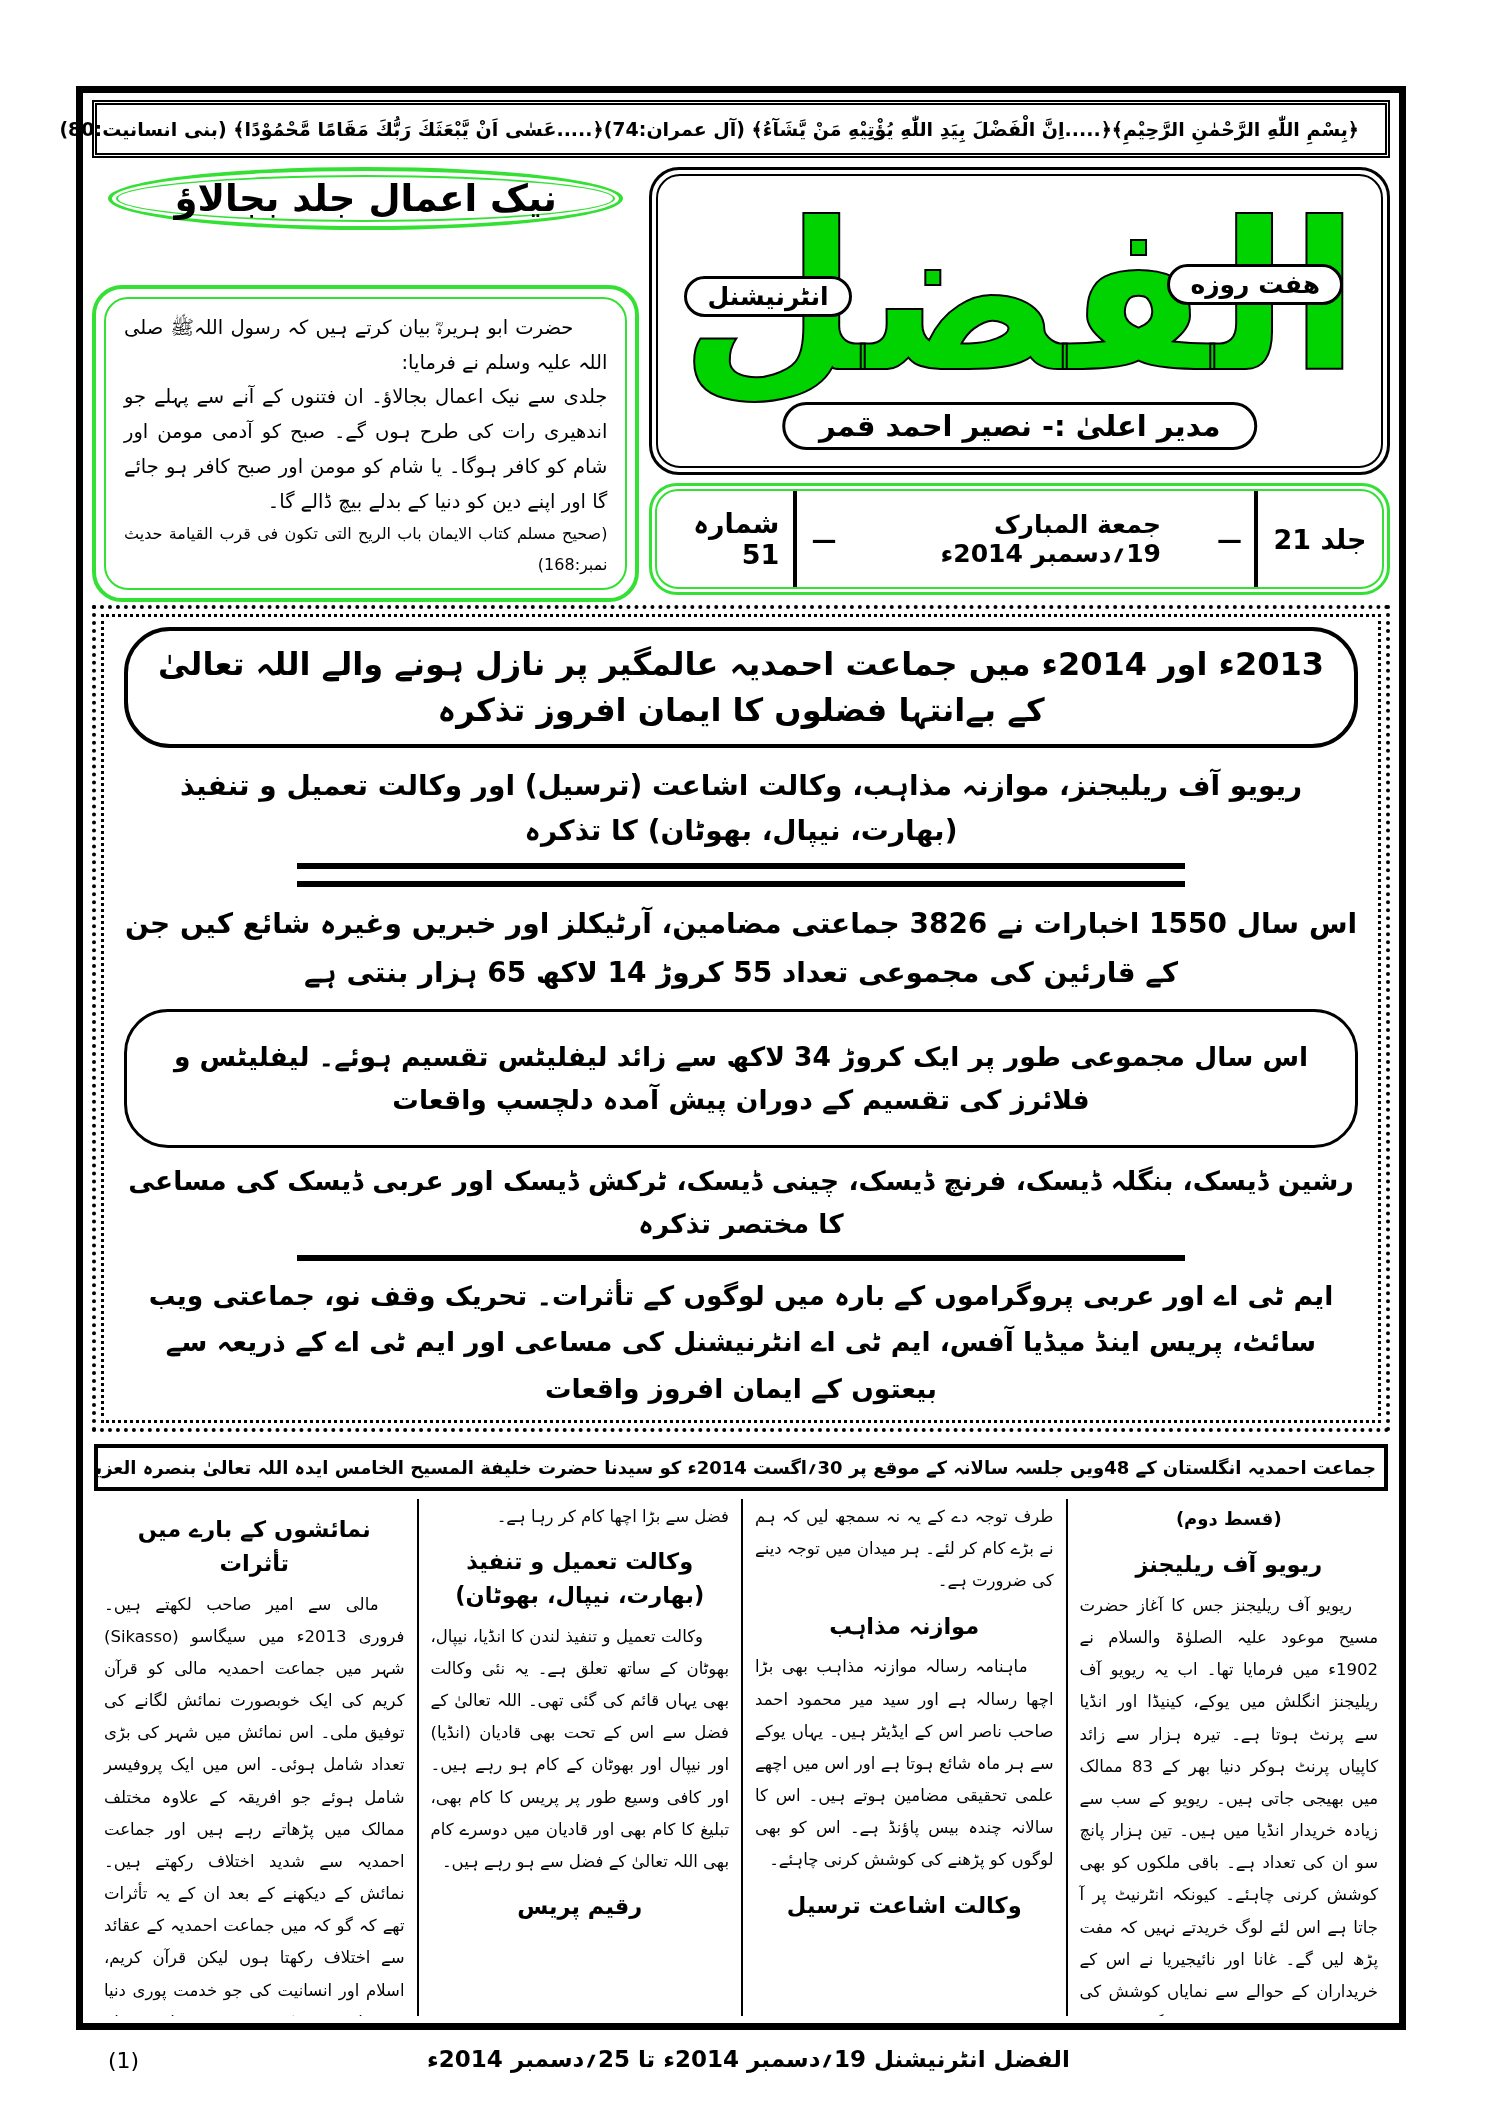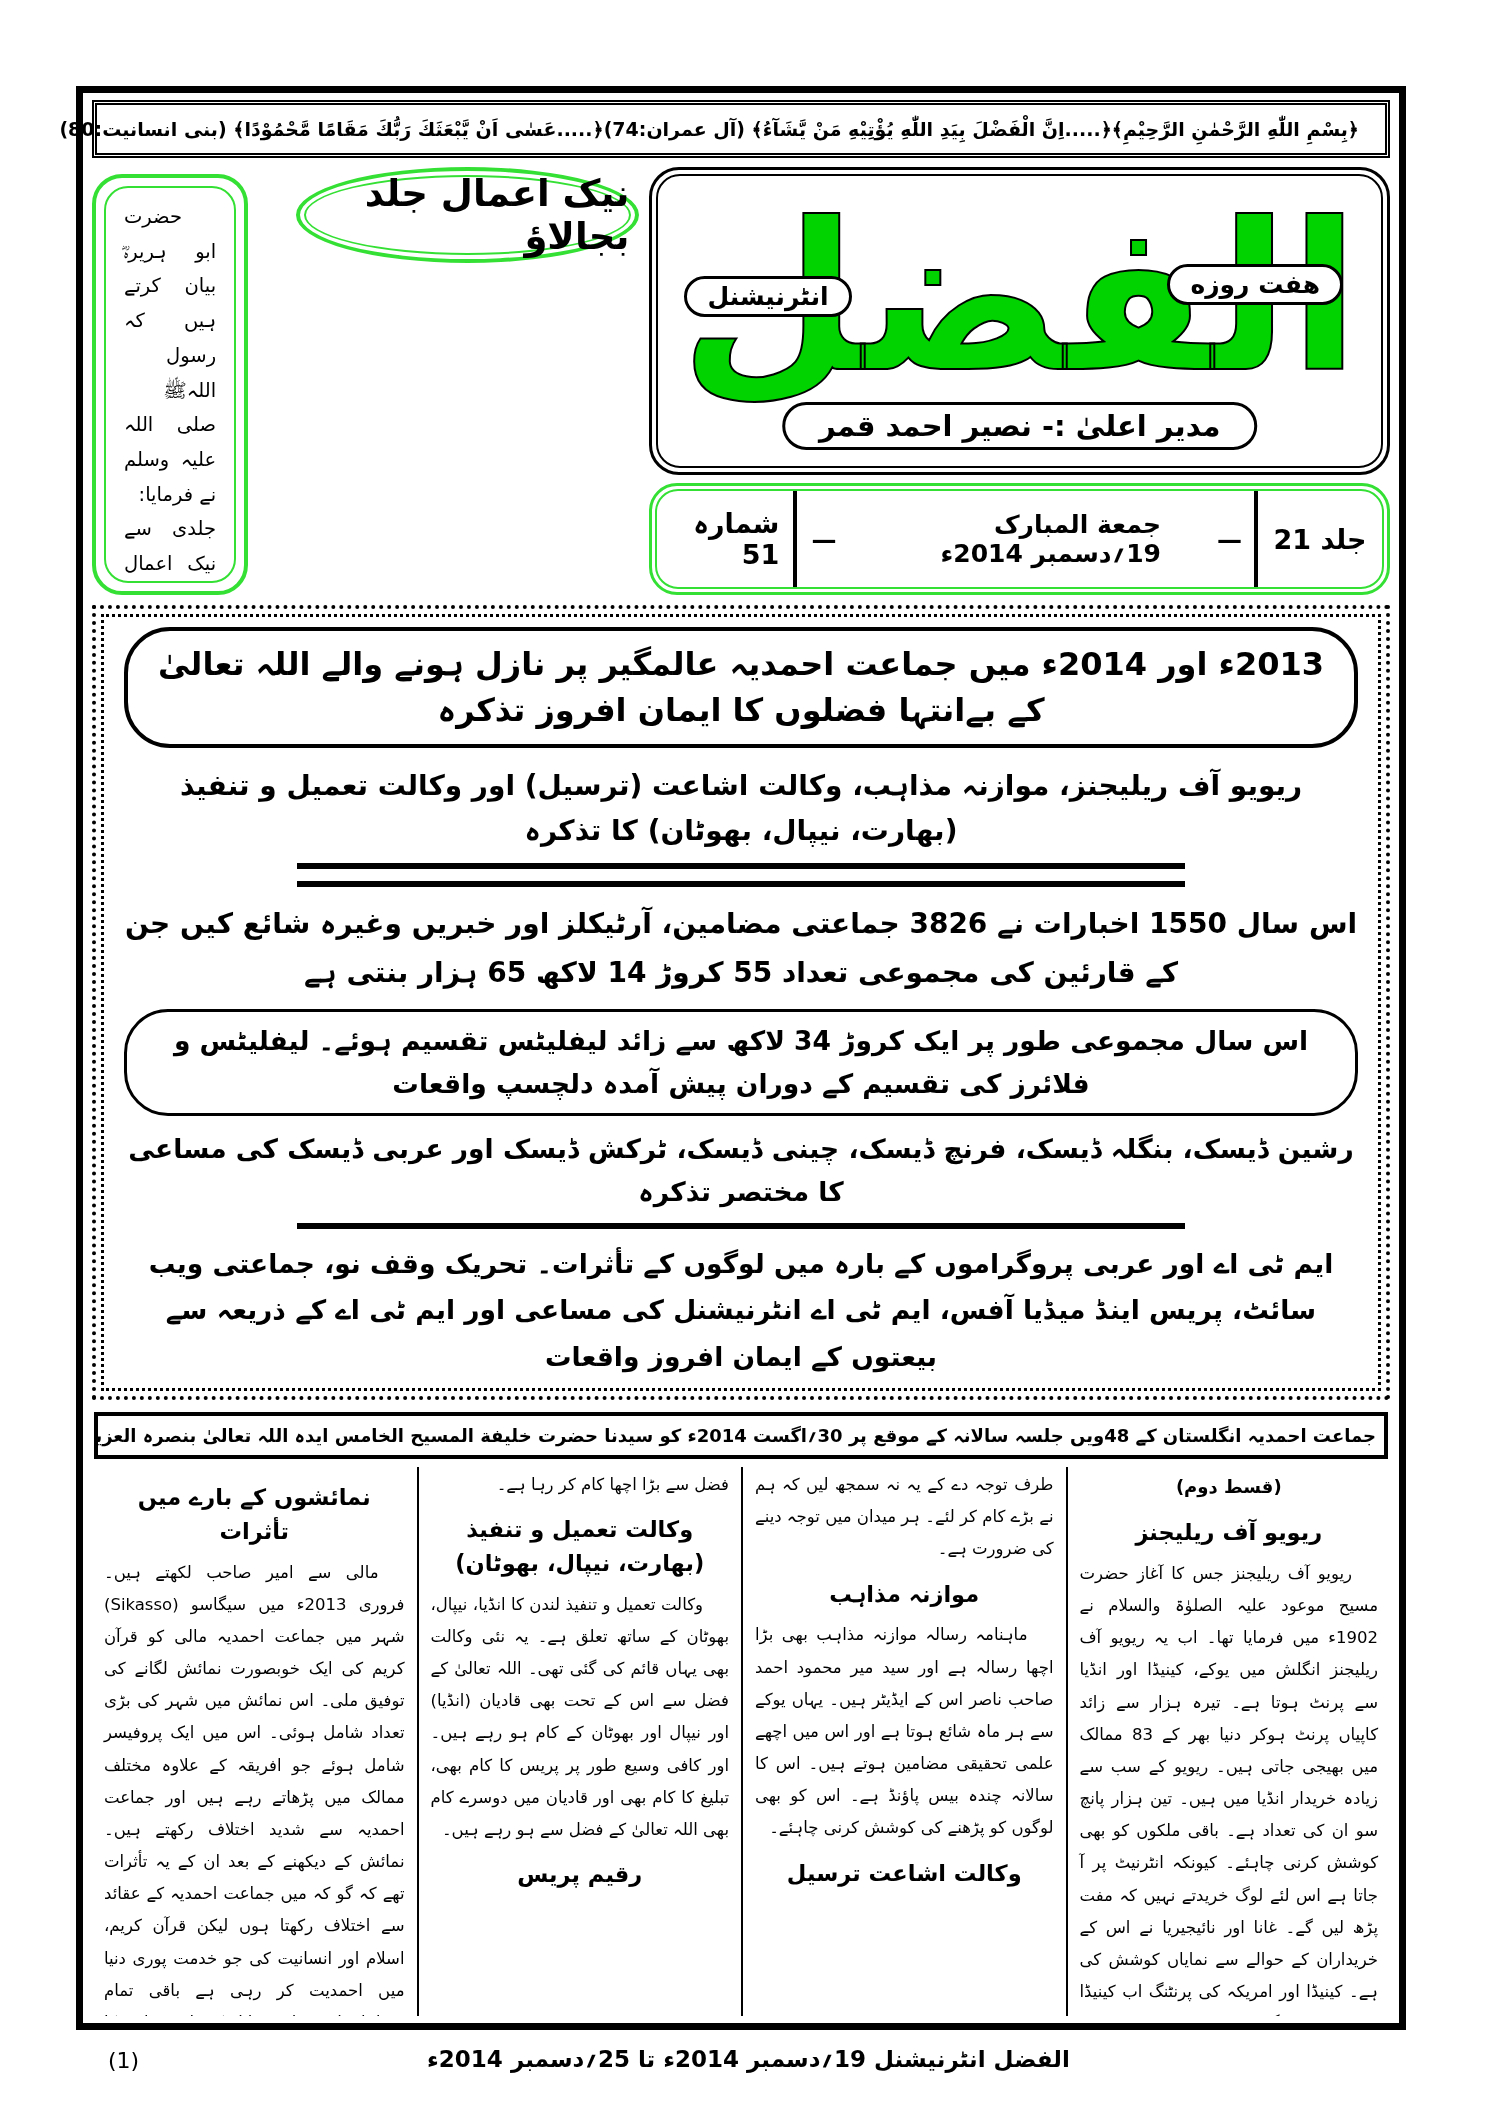--- a/index.html
+++ b/index.html
@@ -41,39 +41,39 @@
   .pill-editor  { bottom: 16px; left: 50%; transform: translateX(-50%); font-size: 29px; padding: 4px 34px; }
   .issue-box-outer { height: 112px; margin-top: 8px; border: 3px solid #35e035; border-radius: 28px; padding: 3px; }
   .issue-box { height: 100%; border: 2px solid #35e035; border-radius: 23px; display: flex; align-items: stretch; overflow: hidden; }
   .issue-cell { display: flex; align-items: center; justify-content: center; font-weight: bold; padding: 0 14px; }
   .issue-vol  { font-size: 27px; border-left: 4px solid #000; flex: 0 0 128px; }
   .issue-num  { font-size: 27px; border-right: 4px solid #000; flex: 0 0 140px; }
   .issue-center { flex: 1; flex-direction: column; gap: 4px; font-size: 24px; }
   .issue-center .row1 { display:flex; align-items:center; gap: 56px; font-size: 25px; }
   .issue-center .dash { font-weight: bold; letter-spacing:-2px; }
   
-  .hadith-col { width: 42.5%; display: flex; flex-direction: row; gap: 48px; }
+  .hadith-col { width: 42.5%; display: flex; flex-direction: column; gap: 48px; }
   .hadith-title-outer { height: 96px; width: 94%; margin: 0 auto; border: 4px solid #35e035; border-radius: 50%; padding: 4px; }
   .hadith-title { height: 100%; border: 2px solid #35e035; border-radius: 50%; display:flex; align-items:center; justify-content:center; font-size: 37px; font-weight: bold; }
   .hadith-box-outer { flex: 1; margin-top: 7px; border: 4px solid #35e035; border-radius: 30px; padding: 8px; }
   .hadith-box { height: 100%; border: 2px solid #35e035; border-radius: 24px; padding: 12px 18px 8px; font-size: 19.5px; line-height: 1.78; text-align: justify; overflow: hidden; }
   .hadith-box .intro { text-indent: 34px; }
   .hadith-box .ref { font-size: 16px; line-height: 1.9; }
   
   .headline-frame { margin-top: 10px; border: 4px dotted #000; padding: 5px; flex: 0 0 auto; }
   .headline-inner { border: 3px dotted #000; padding: 10px 20px 8px; text-align: center; }
   .head-main {
     border: 4px solid #000; border-radius: 46px; padding: 10px 24px;
     font-size: 32px; font-weight: 800; line-height: 1.45;
   }
   .head-line2 { font-size: 28px; font-weight: 700; margin: 16px 0 10px; line-height: 1.6; }
   .hr-thick { height: 6px; background: #000; width: 72%; margin: 6px auto 12px; border: 0; }
   .head-stats { font-size: 28px; font-weight: 700; line-height: 1.75; margin-bottom: 8px; }
   .head-boxed {
-    border: 3px solid #000; border-radius: 44px; padding: 8px 20px;
+    border: 3px solid #000; border-radius: 44px; padding: 24px 20px;
     font-size: 26.5px; font-weight: 700; margin: 12px 0; line-height: 1.6;
   }
   .head-desks { font-size: 26.5px; font-weight: 700; margin: 6px 0 10px; line-height: 1.6; }
   .head-mta { font-size: 26.5px; font-weight: 700; line-height: 1.75; margin-top: 10px; }
   
   .subhead-bar {
     margin: 12px 2px 0; border: 4px solid #000; padding: 9px 8px;
     font-size: 18px; font-weight: 700; text-align: center; white-space: nowrap; overflow: hidden;
     flex: 0 0 auto;
   }

